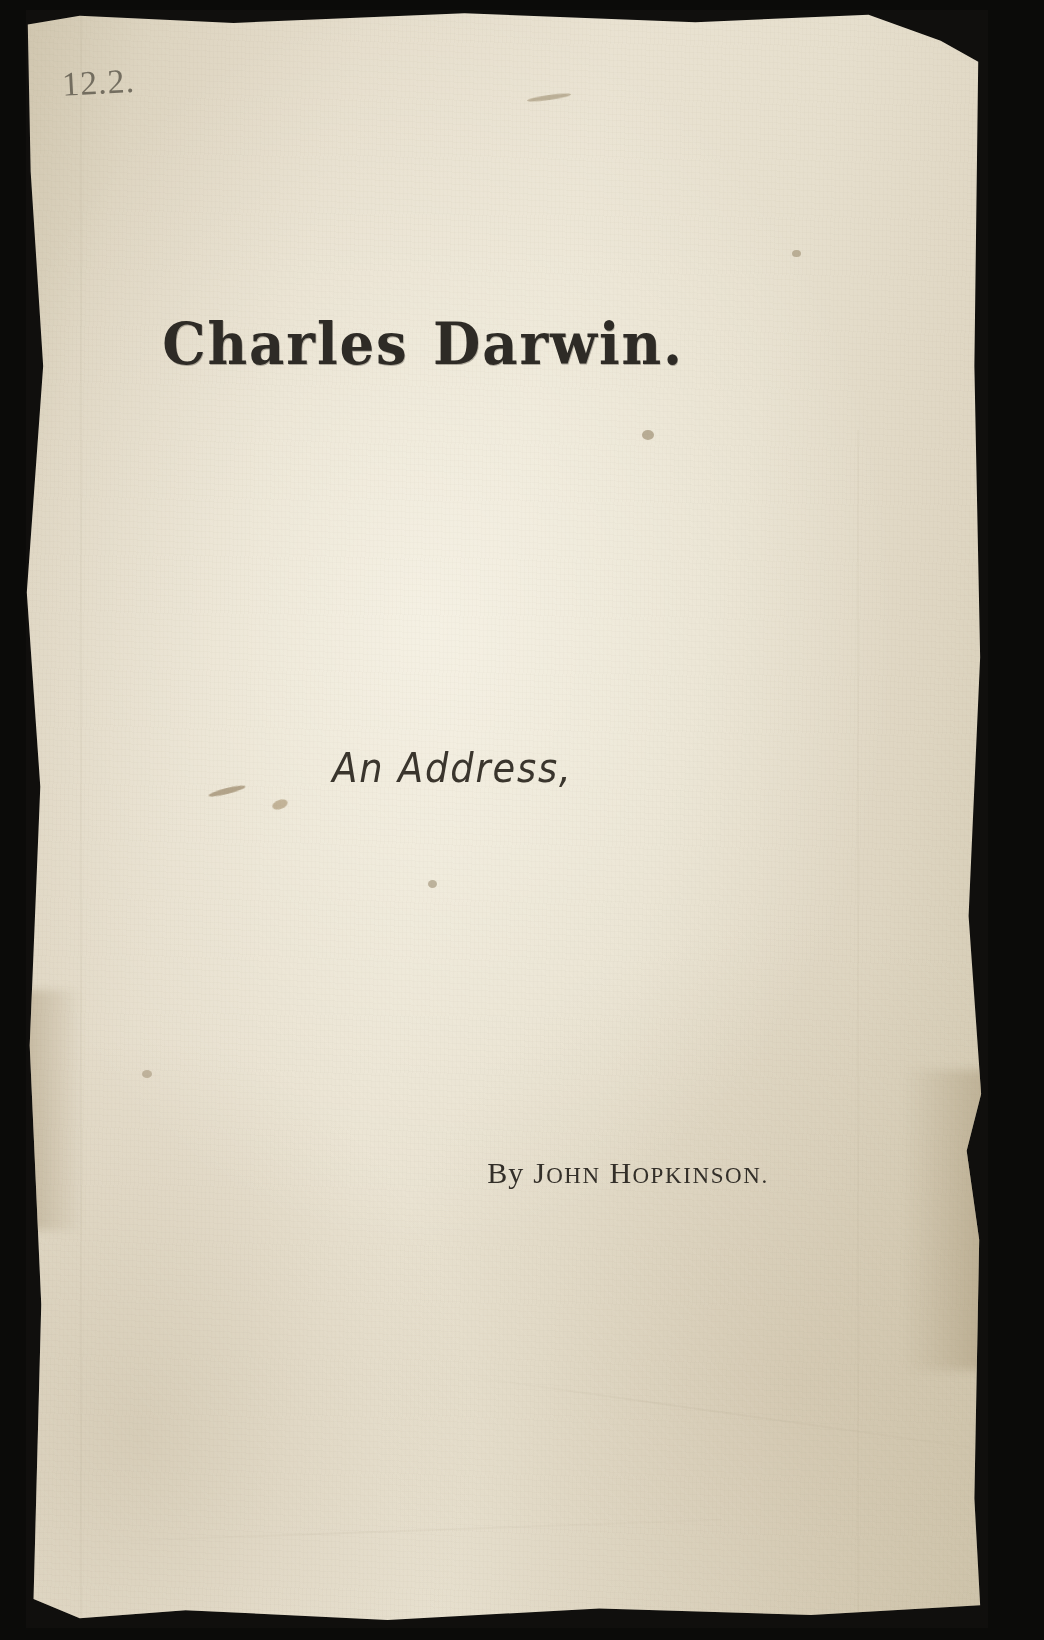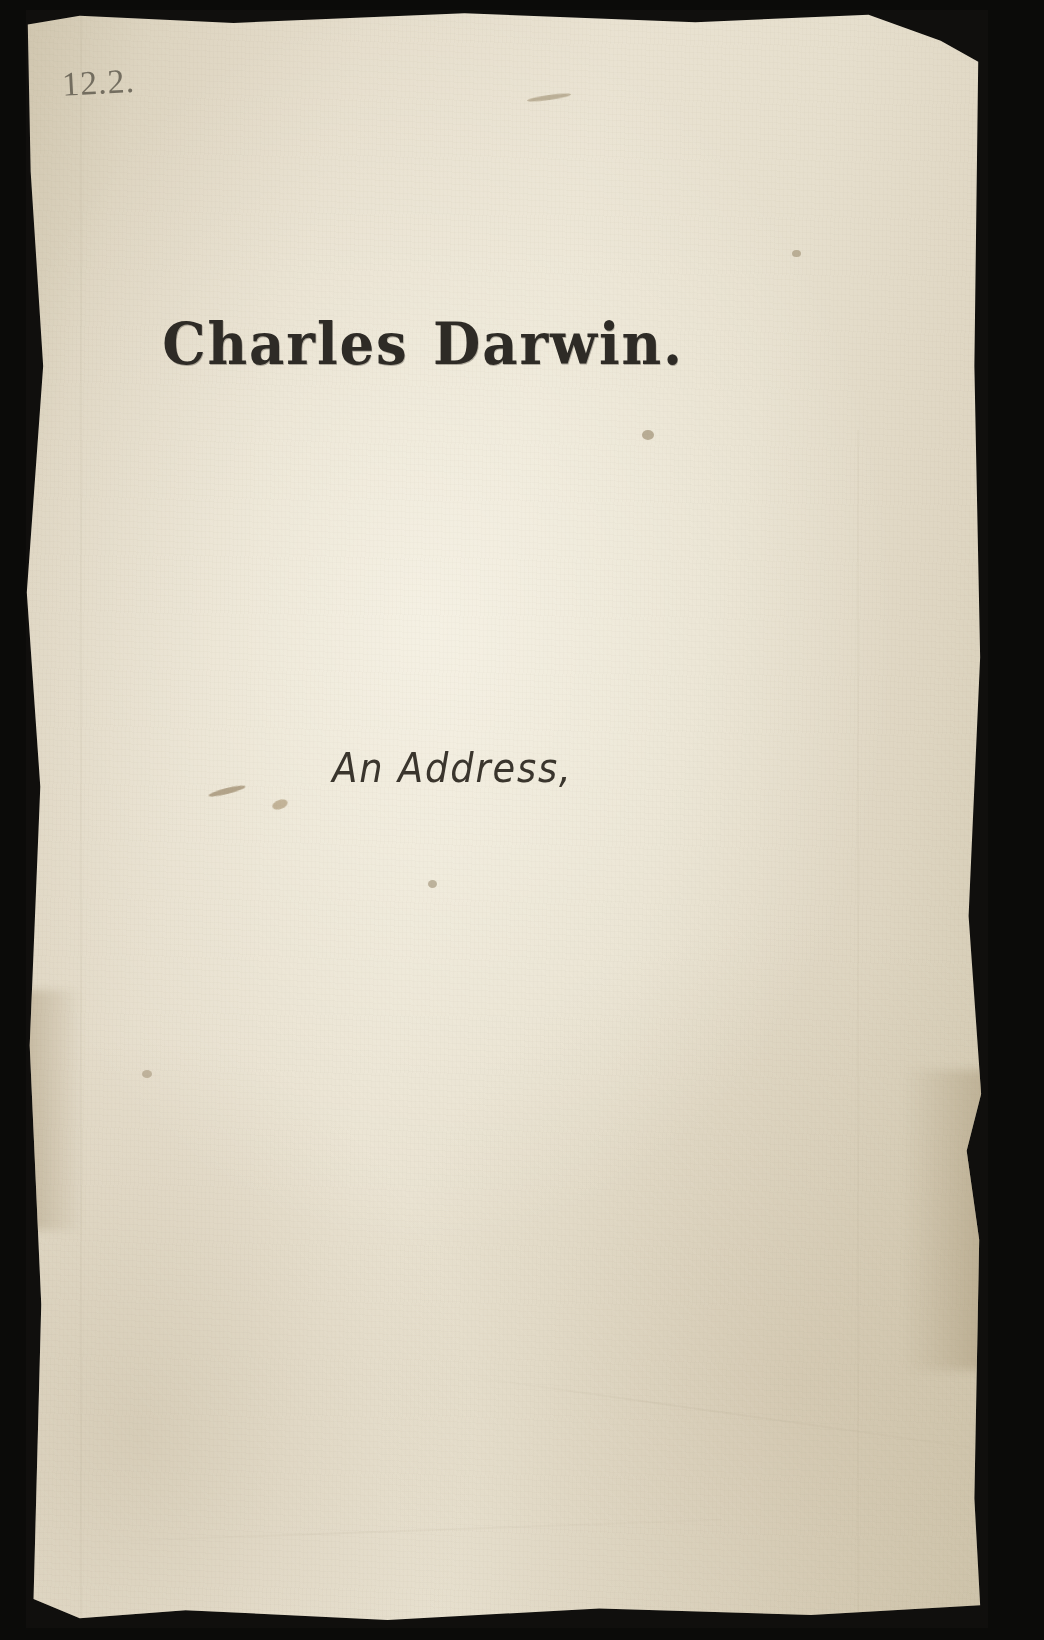--- a/index.html
+++ b/index.html
@@ -175,20 +175,25 @@
     <div class="stain" style="right:-10px; top:1060px; width:90px; height:300px; border-radius:0; background:linear-gradient(270deg, rgba(150,132,98,0.40), rgba(150,132,98,0)); filter:blur(5px);"></div>
 
     <div id="pencil-mark">12.2.</div>
 
     <div id="title">
       <span>Charles</span><span class="sp"></span><span>Darwin.</span>
     </div>
 
     <div id="subtitle">An  Address,</div>
 
+    <div id="byline">
+      <span>By</span>
+      <span><span>J</span><span class="sc">OHN</span></span>
+      <span><span>H</span><span class="sc">OPKINSON.</span></span>
+    </div>
 
   </div>
 
   <div class="bed l"></div>
   <div class="bed r"></div>
   <div class="bedtop"></div>
   <div class="bedbot"></div>
 
 </div>
 

